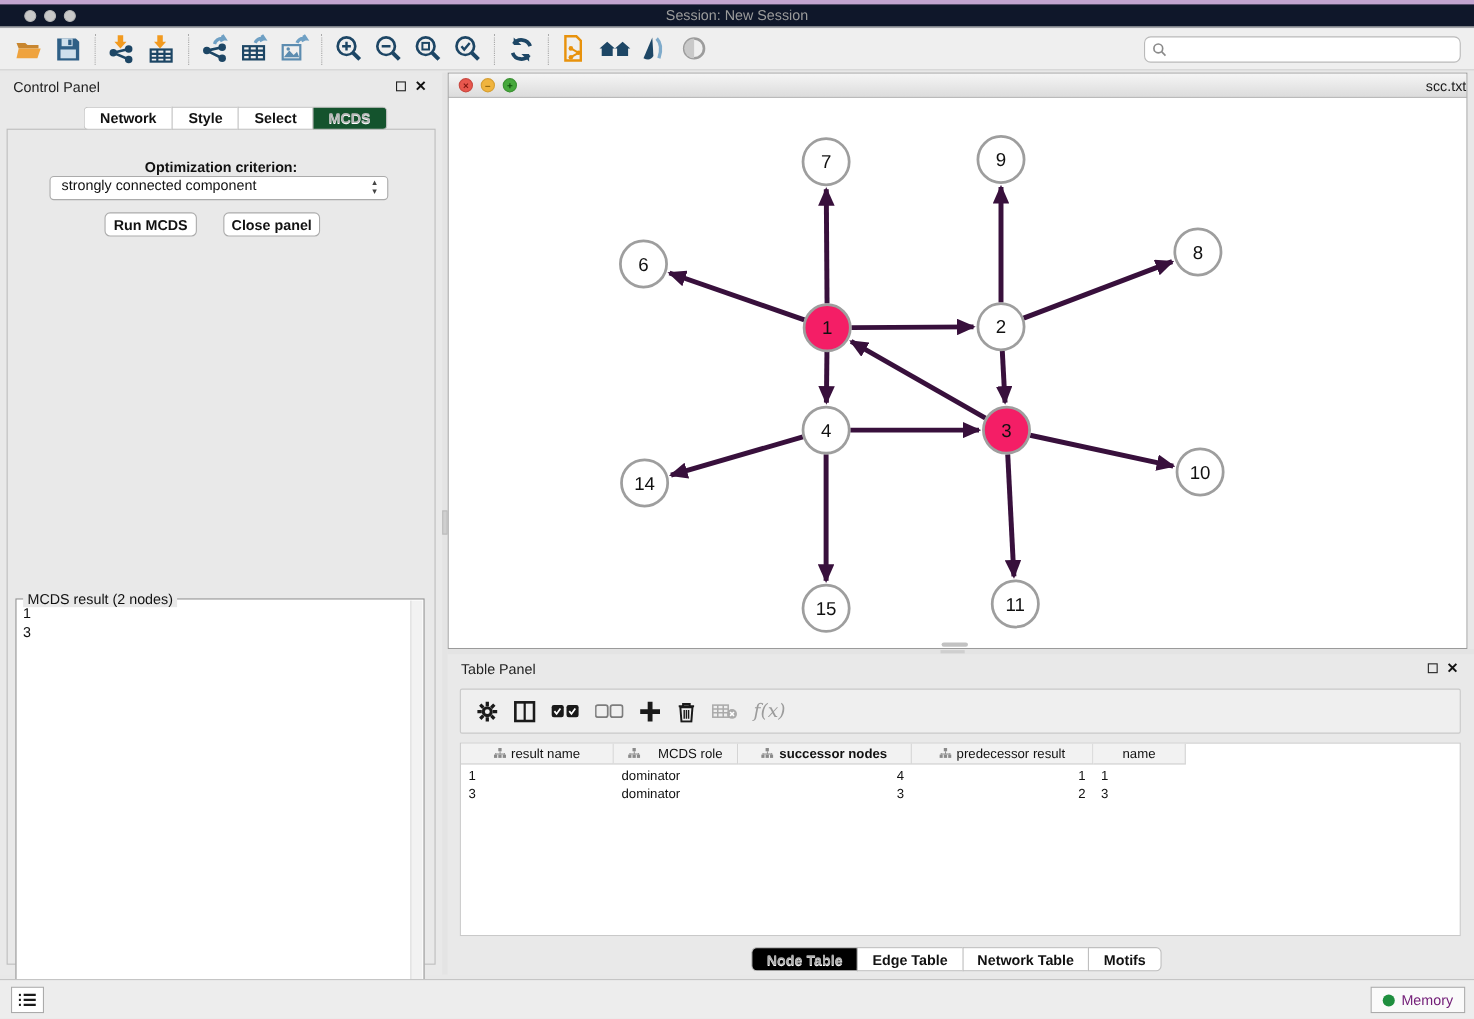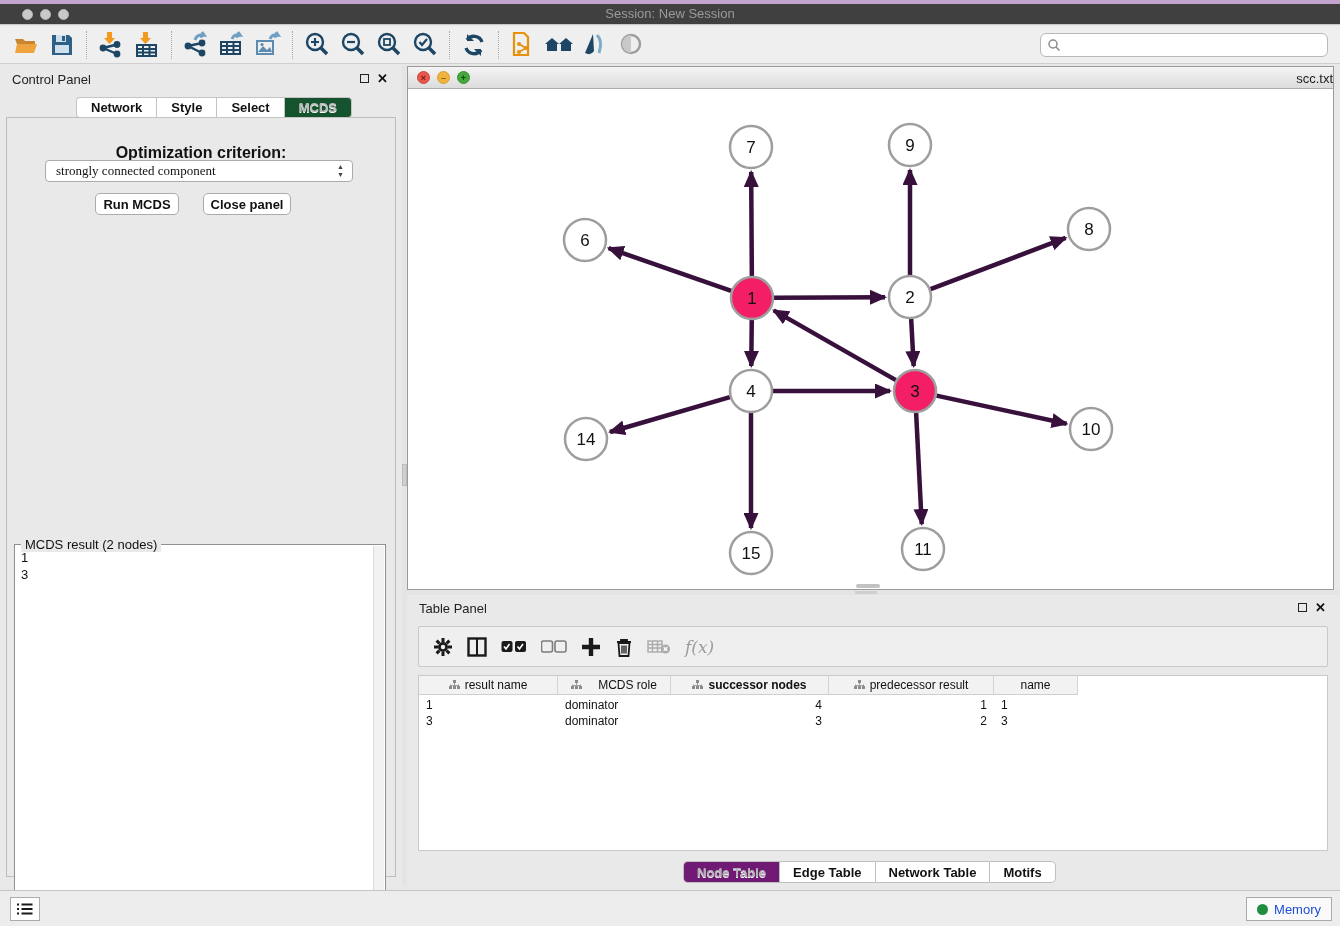--- a/index.html
+++ b/index.html
@@ -1,19 +1,19 @@
 <!DOCTYPE html>
 <html><head>
 <meta charset="utf-8">
 <style>
   * { margin:0; padding:0; box-sizing:border-box; }
   html,body { width:1340px; height:926px; font-family:"Liberation Sans",sans-serif; background:#E8E8E8; overflow:hidden; }
 
   
-  #titlebar { position:absolute; left:0; top:0; width:1340px; height:25px; background:#404040; border-bottom:1px solid #C9C9C9; }
+  #titlebar { position:absolute; left:0; top:0; width:1340px; height:25px; background:#0f172a; border-bottom:1px solid #C9C9C9; }
   #titlebar .purple-strip { position:absolute; left:0; top:0; width:100%; height:4px; background:#C2A4CF; }
   #titlebar .traffic { position:absolute; left:22px; top:9px; display:flex; gap:7px; }
   #titlebar .traffic span { width:11px; height:11px; border-radius:50%; background:#C9C9C9; border:1px solid #B5B5B5; }
   #titlebar .title { position:absolute; left:0; top:6px; width:100%; text-align:center; font-size:13px; color:#9B9B9B; }
 
   
   #toolbar { position:absolute; left:0; top:26px; width:1340px; height:38px; background:#EFEFEF; border-bottom:1px solid #CFCFCF; display:flex; align-items:center; padding-left:8px; }
   .tbtn { width:36px; height:32px; display:flex; align-items:center; justify-content:center; }
   .tsep { width:1px; height:28px; border-left:1px dotted #A9A9A9; margin:0 6px; }
   #search-wrap { position:absolute; right:12px; top:7px; }
@@ -29,22 +29,22 @@
   
   #control-panel { position:absolute; left:0; top:66px; width:402px; height:820px; background:#E9E9E9; }
   #cp-header { position:absolute; left:12px; top:6px; }
   #cp-ctl { position:absolute; right:14px; top:8px; }
   #cp-tabs { position:absolute; left:76px; top:31px; display:flex; z-index:2; }
   .seg-tab { height:21px; padding:0 14px; background:#fff; border:1px solid #C4C4C4; border-right:none; font-size:13px; font-weight:bold; color:#111; display:flex; align-items:center; }
   .seg-tab:first-child { border-radius:4px 0 0 4px; }
   .seg-tab:last-child  { border-radius:0 4px 4px 0; border-right:1px solid #C4C4C4; }
   .seg-tab.pressed { background:#14532d; color:#B8B8B8; text-shadow:0 1px 0 #fff; }
   #cp-body { position:absolute; left:6px; top:51px; width:390px; height:760px; border:1px solid #BDBDBD; background:#E9E9E9; }
-  #opt-label { position:absolute; left:0; top:26px; width:100%; text-align:center; font-size:16px; font-weight:bold; color:#111; }
-  #opt-select { position:absolute; left:38px; top:42px; width:308px; height:22px; background:#fff; border:1px solid #ABABAB; border-radius:4px; font-size:13px; color:#111; display:flex; align-items:center; padding-left:10px;font-family:Liberation Serif, serif; }
+  #opt-label { position:absolute; left:0; top:26px; width:100%; text-align:center; font-size:13px; font-weight:bold; color:#111; }
+  #opt-select { position:absolute; left:38px; top:42px; width:308px; height:22px; background:#fff; border:1px solid #ABABAB; border-radius:4px; font-size:13px; color:#111; display:flex; align-items:flex-start; padding-left:10px; }
   #opt-stepper { position:absolute; right:8px; top:2px; display:flex; flex-direction:column; line-height:8px; font-size:7px; color:#444; }
   .cp-btn { position:absolute; top:75px; height:22px; background:#fff; border:1px solid #ABABAB; border-radius:5px; font-size:13px; font-weight:bold; color:#111; display:flex; align-items:center; justify-content:center; }
   #run-btn { left:88px; width:84px; }
   #closepanel-btn { left:196px; width:88px; }
   #mcds-result { position:absolute; left:7px; top:426px; width:372px; height:373px; border:1px solid #8F8F8F; background:#fff; }
   #mcds-legend { position:absolute; left:6px; top:-8px; background:#E9E9E9; padding:0 4px; font-size:13px; color:#111; }
   #mcds-lines { position:absolute; left:6px; top:4px; font-size:13px; color:#111; line-height:17px; white-space:pre; }
   #mcds-scroll { position:absolute; right:1px; top:1px; width:11px; height:371px; background:#F2F2F2; border-left:1px solid #DDD; }
 
   
@@ -74,26 +74,26 @@
   #tp-table { position:absolute; left:11px; top:80px; width:910px; height:176px; background:#fff; border:1px solid #C9C9C9; overflow:hidden; }
   #tp-headrow { position:absolute; left:0; top:0; height:19px; display:flex; }
   .th { background:#F2F2F2; border-right:1px solid #D4D4D4; border-bottom:1px solid #CFCFCF; font-size:12px; color:#111; display:flex; align-items:center; justify-content:center; gap:5px; }
   .tr-row { position:absolute; left:0; height:16px; width:100%; display:flex; font-size:12px; color:#111; }
   .td { padding:0 7px; display:flex; align-items:center; }
   .td.right { justify-content:flex-end; }
   #tp-tabs { position:absolute; left:276px; top:266px; display:flex; }
   .tp-tab { height:22px; padding:0 13px; background:#fff; border:1px solid #BFBFBF; border-right:none; font-size:13px; font-weight:bold; color:#111; display:flex; align-items:center; }
   .tp-tab:first-child { border-radius:5px 0 0 5px; }
   .tp-tab:last-child { border-radius:0 5px 5px 0; border-right:1px solid #BFBFBF; }
-  .tp-tab.pressed { background:#701a75; color:#B0B0B0; text-shadow:0 1px 0 #fff; }
+  .tp-tab.pressed { background:#000000; color:#B0B0B0; text-shadow:0 1px 0 #fff; }
 
   
   #status-bar { position:absolute; left:0; top:890px; width:1340px; height:36px; background:#EDEDED; border-top:1px solid #C5C5C5; }
   #task-btn { position:absolute; left:10px; top:6px; width:30px; height:24px; background:#fff; border:1px solid #ABABAB; display:flex; align-items:center; justify-content:center; }
-  #memory-btn { position:absolute; right:8px; top:6px; height:24px; padding:0 10px; background:#FAFAFA; border:1px solid #ABABAB; display:flex; align-items:center; gap:6px; font-size:13px; color:#1d4ed8; }
+  #memory-btn { position:absolute; right:8px; top:6px; height:24px; padding:0 10px; background:#FAFAFA; border:1px solid #ABABAB; display:flex; align-items:center; gap:6px; font-size:13px; color:#701a75; }
   #memory-dot { width:11px; height:11px; border-radius:50%; background:#1E8E3E; }
   svg { display:block; }
 </style>
 </head>
 <body>
 
 <div id="titlebar">
   <div class="purple-strip"></div>
   <div class="traffic">
     <span></span>

